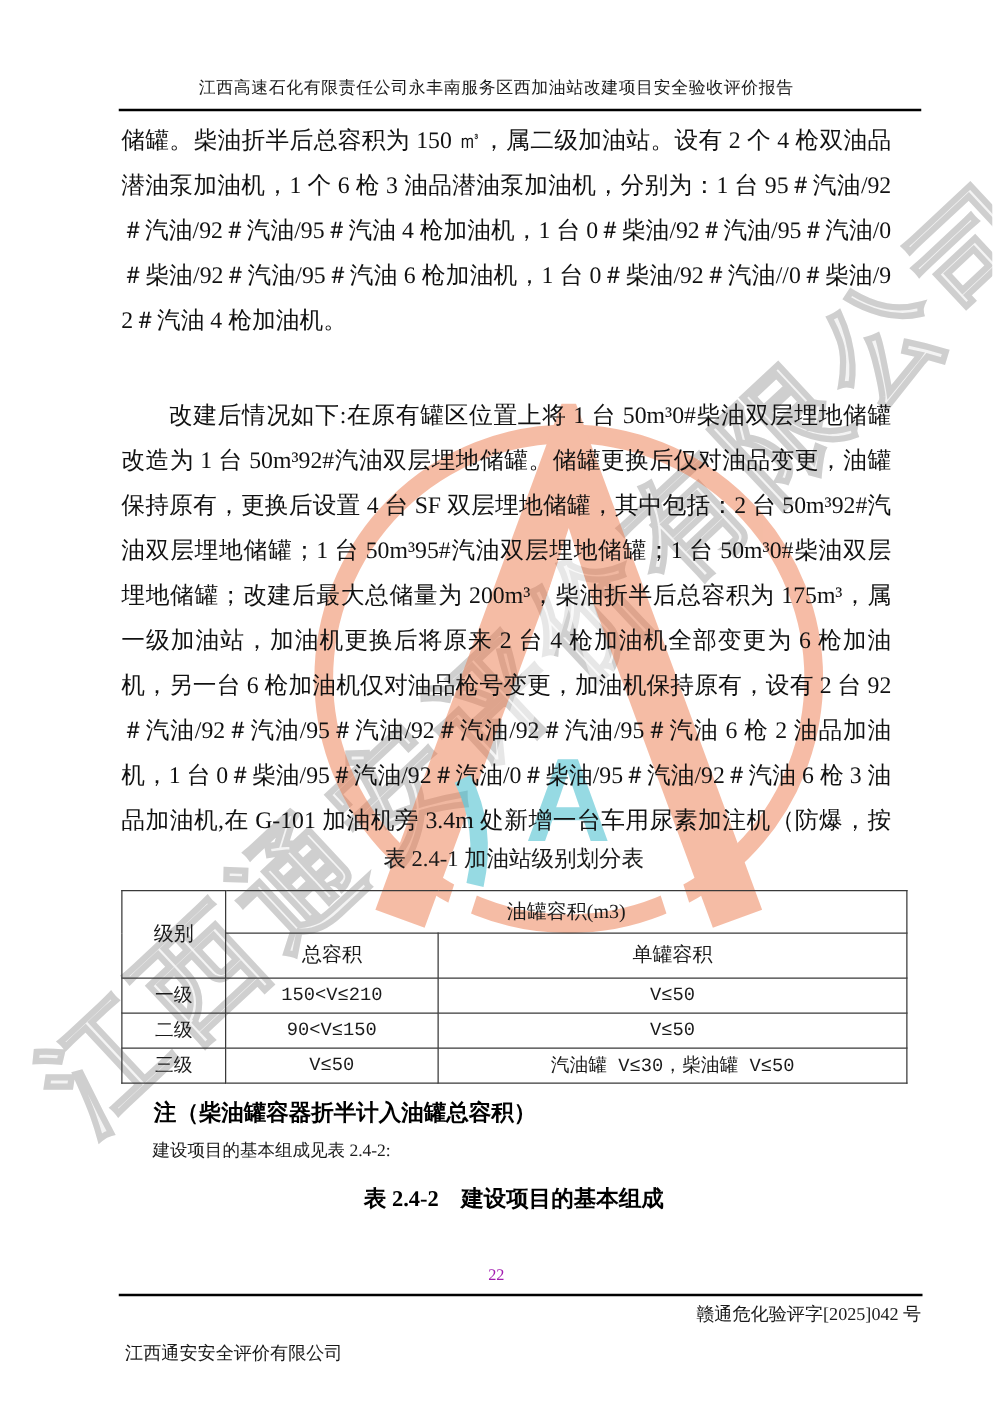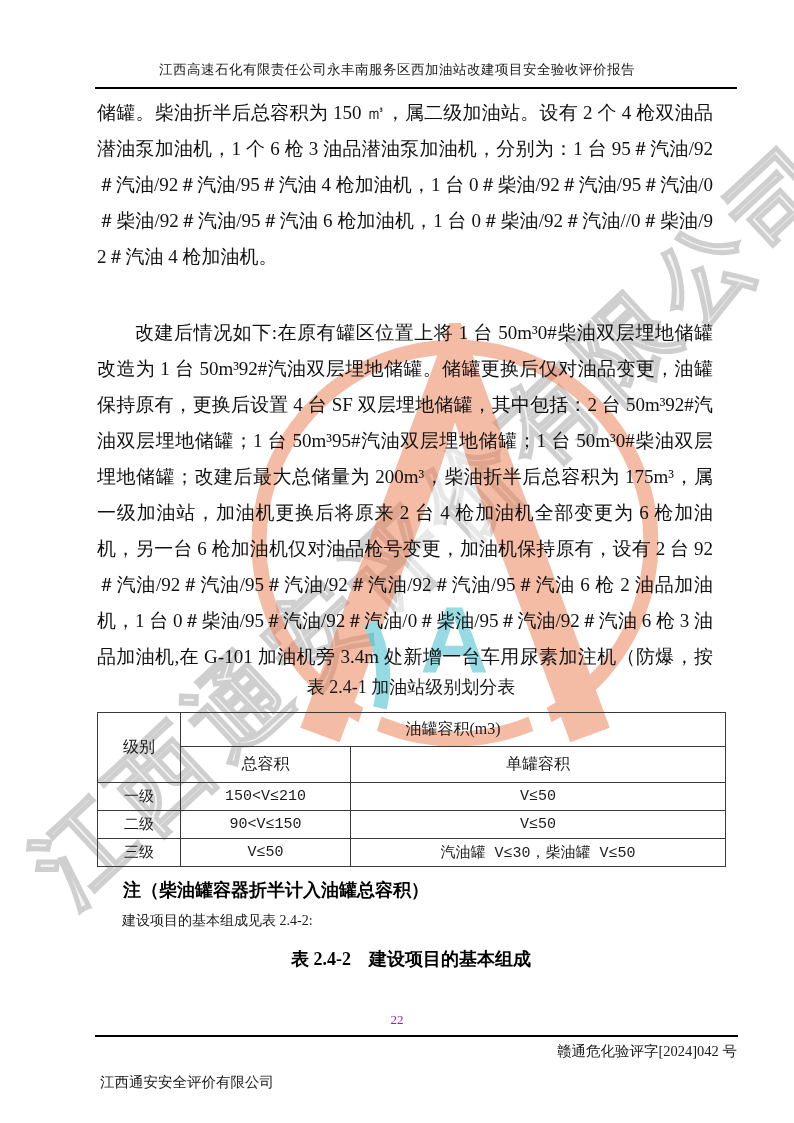--- a/index.html
+++ b/index.html
@@ -155,18 +155,18 @@
     </tbody>
       </table>
 
     <div class="note-text">注（柴油罐容器折半计入油罐总容积）</div>
     <div class="intro-text">建设项目的基本组成见表 2.4-2:</div>
     <div class="table2-caption">表 2.4-2　建设项目的基本组成</div>
 
     <div class="page-number">22</div>
     <div class="footer-rule"></div>
     <div class="footer-left">江西通安安全评价有限公司</div>
-    <div class="footer-right">赣通危化验评字[2024]042 号</div>
+    <div class="footer-right">赣通危化验评字[2025]042 号</div>
 
   </div>
 
 
 </div>
 
 </body></html>

